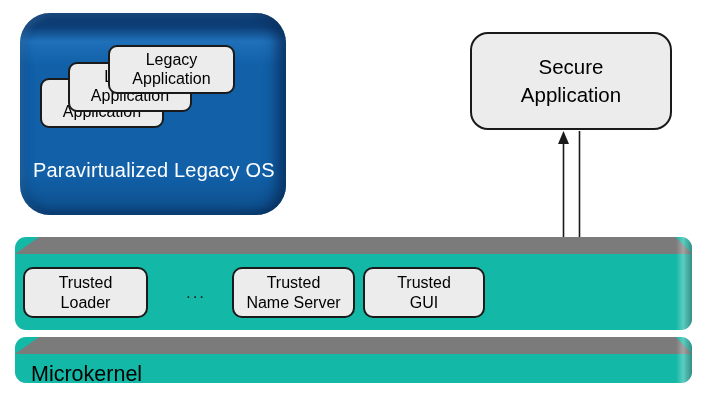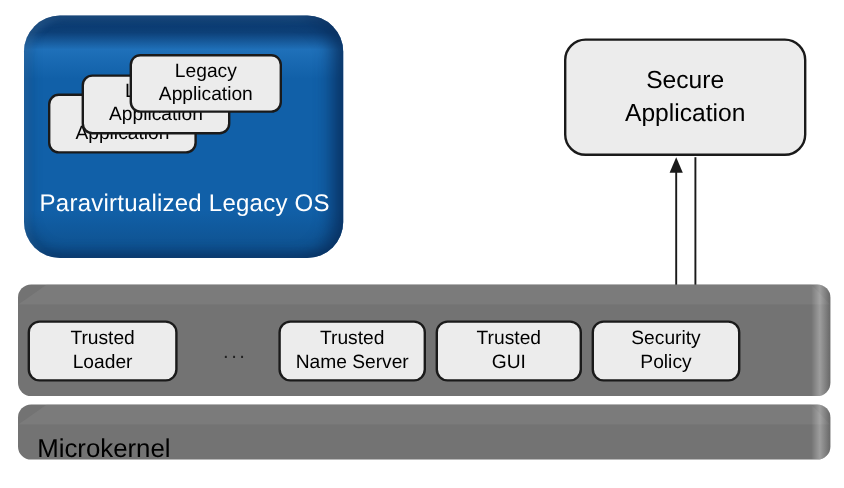--- a/index.html
+++ b/index.html
@@ -40,21 +40,21 @@
   .secure-app {
     position:absolute; left:470px; top:32px; width:202px; height:98px;
     box-sizing:border-box; background:#ececec; border:2px solid #1a1a1a;
     border-radius:18px; display:flex; align-items:center; justify-content:center;
     text-align:center; font-size:20.5px; line-height:1.35; white-space:pre-line; color:#000;
   }
 
   
   .bar3d {
     position:absolute; left:15px; width:677px;
-    background:#737373; border-radius:11px; overflow:hidden;
+    background:#14b8a6; border-radius:11px; overflow:hidden;
   }
   .bar3d::before {
     content:""; position:absolute; z-index:0; top:0; left:0; right:0; height:17px;
     background:#7b7b7b;
     clip-path: polygon(24px 0, calc(100% - 16px) 0, 100% 100%, 0 100%);
   }
   .bar3d::after {
     content:""; position:absolute; z-index:0; top:0; right:0; bottom:0; width:16px;
     background:linear-gradient(to right, rgba(255,255,255,0) 0%, rgba(255,255,255,.30) 45%, rgba(90,90,90,.45) 100%);
   }
@@ -126,23 +126,19 @@
     </div>
     <div class="ellipsis">...</div>
     <div class="svc-box svc-ns">
       <span>Trusted
 Name Server</span>
     </div>
     <div class="svc-box svc-gui">
       <span>Trusted
 GUI</span>
     </div>
-    <div class="svc-box svc-policy">
-      <span>Security
-Policy</span>
-    </div>
   </div>
 
   <div class="bar3d kernel-bar">
     <span class="kernel-label">Microkernel</span>
   </div>
 
 </div>
 
 </body></html>

